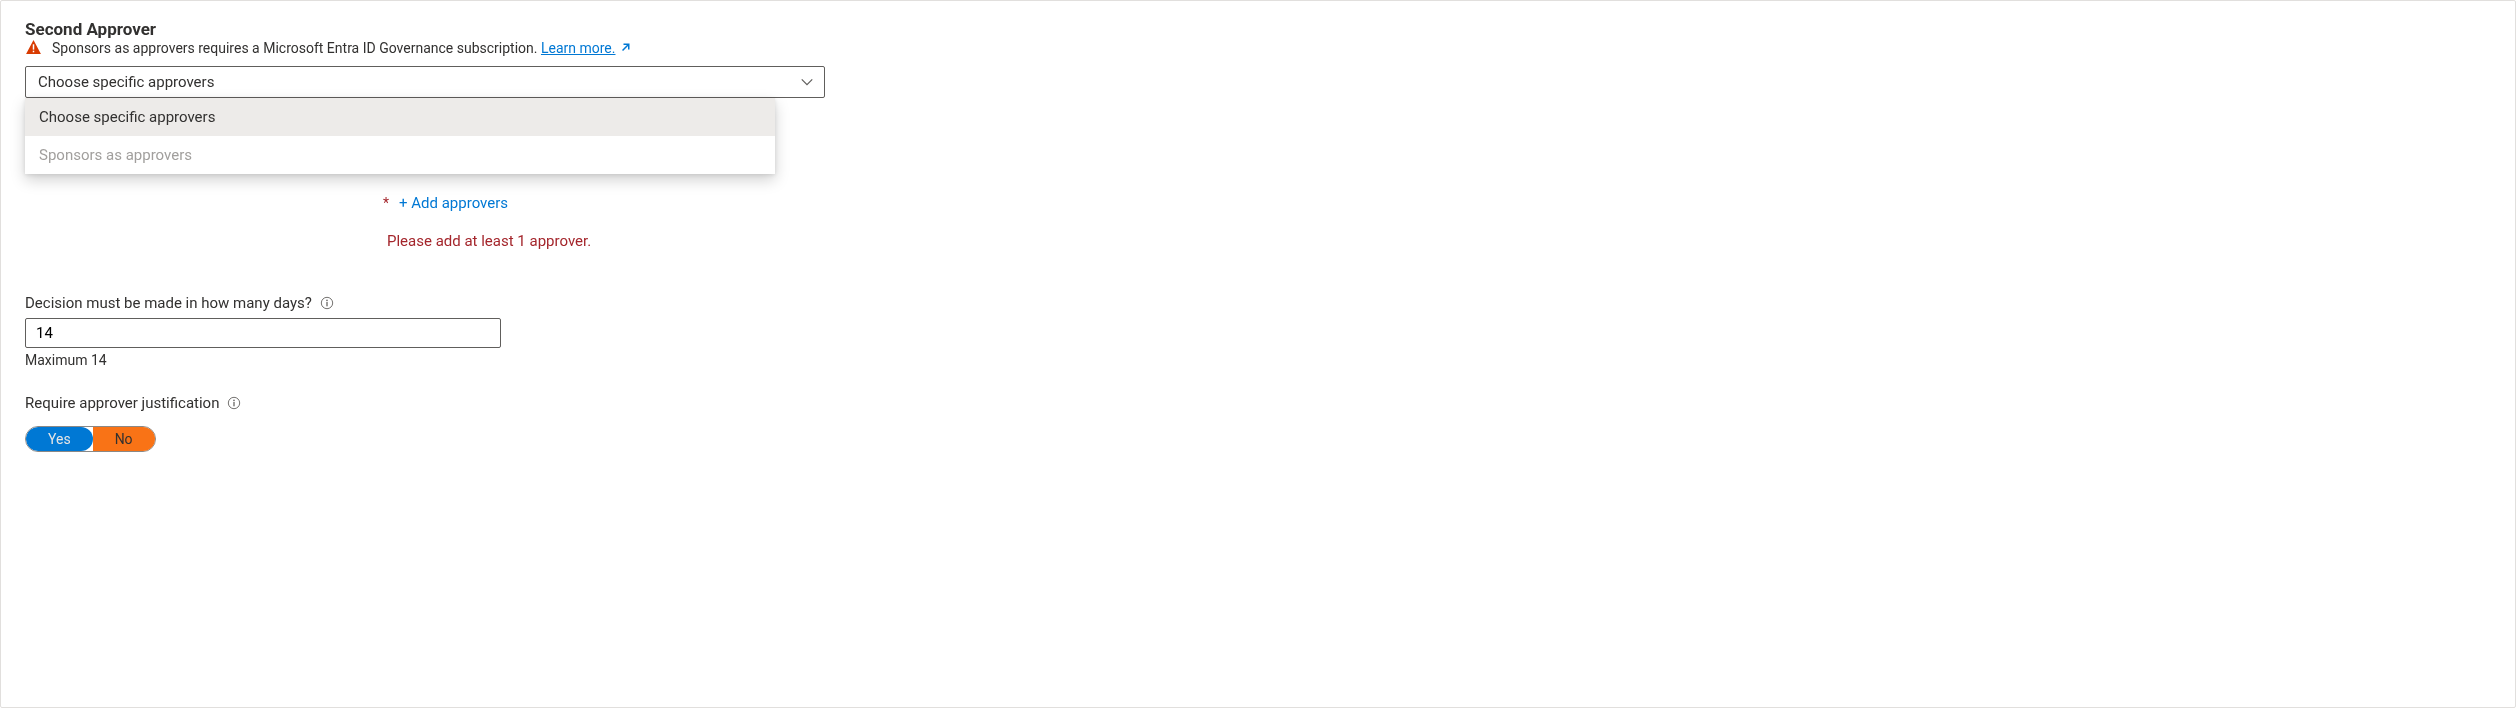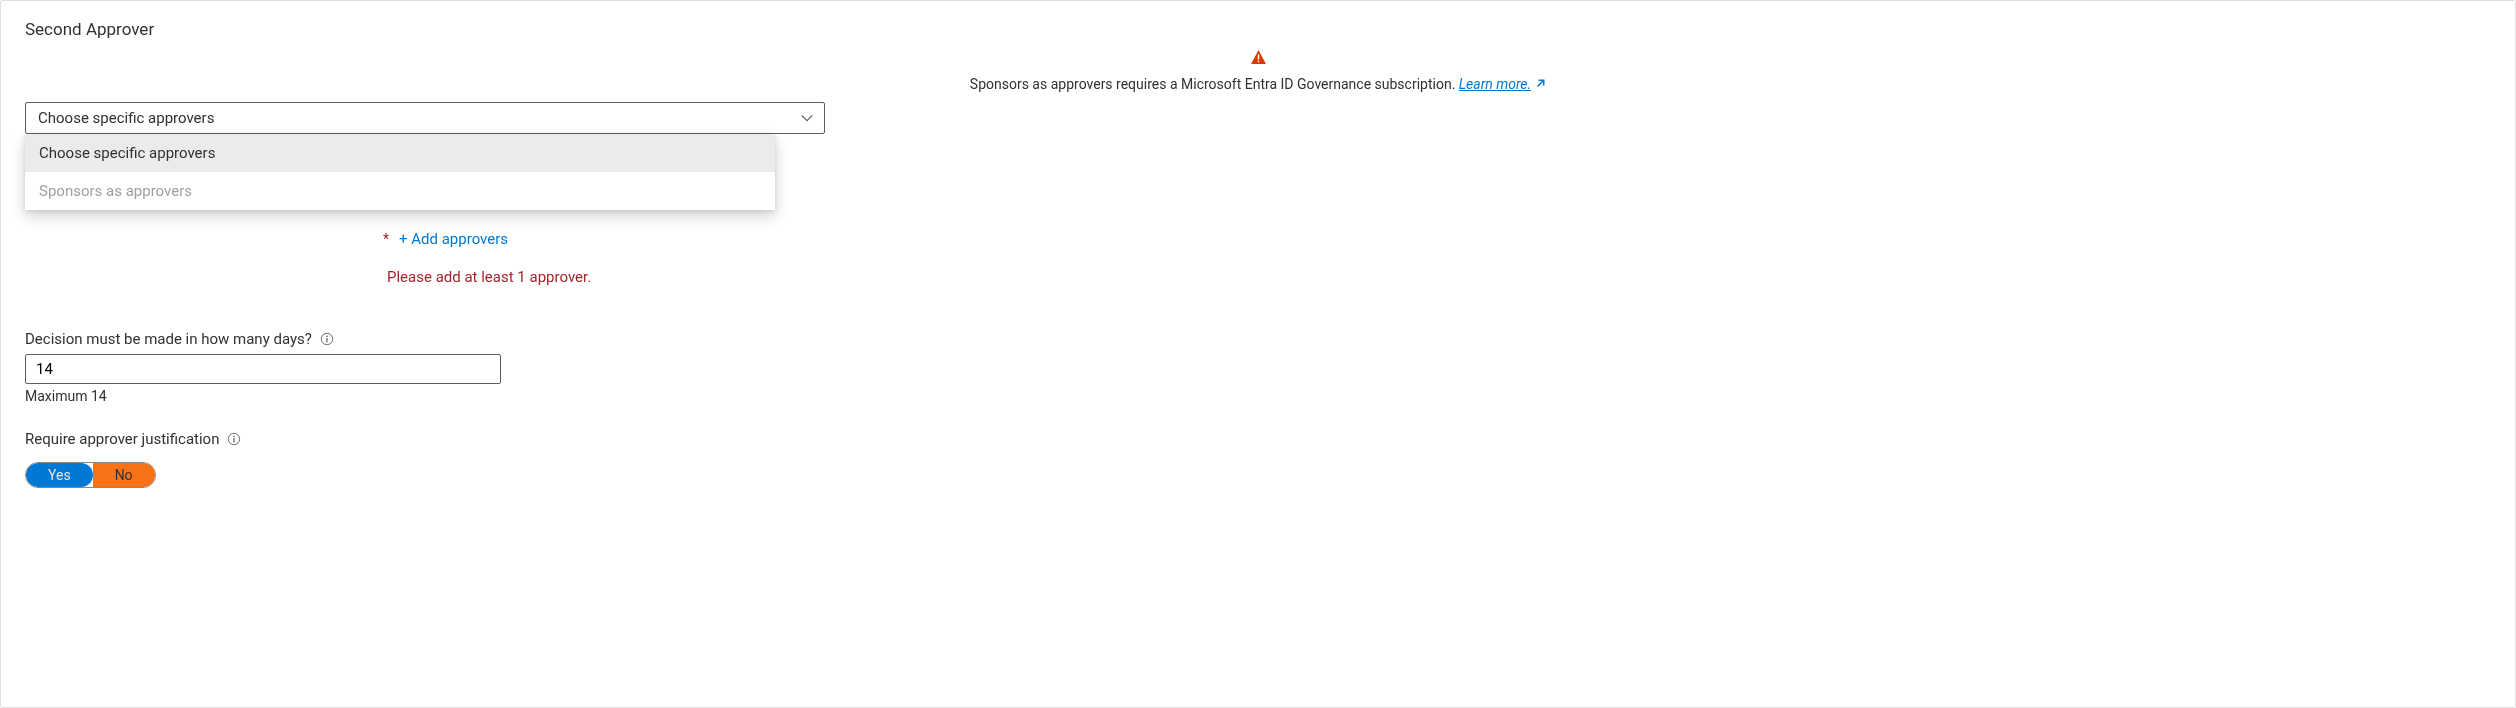--- a/index.html
+++ b/index.html
@@ -12,44 +12,41 @@
     }
     .panel {
       border: 1px solid #e1dfdd;
       border-radius: 2px;
       padding: 18px 24px 24px 24px;
       width: 2516px;
       height: 708px;
       position: relative;
     }
     .section-title {
-      font-weight: 400;
+      font-weight: 700;
       font-size: 17px;
-      margin-bottom: 10px;
     }
     .warning-row {
       display: flex;
       align-items: center;
       gap: 10px;
       margin-bottom: 10px;
       font-size: 14px;
-      flex-direction: column;
     }
     .warning-icon {
       color: #d83b01;
       display: inline-flex;
     }
     .link {
       color: #0078d4;
       text-decoration: underline;
       cursor: pointer;
       display: inline-flex;
       align-items: center;
       gap: 3px;
-      font-style: italic;
     }
     .ext-icon { color: #0078d4; display:inline-flex; }
     .dropdown-wrap { position: relative; width: 800px; }
     .dropdown-control {
       width: 100%;
       height: 32px;
       border: 1px solid #605e5c;
       border-radius: 2px;
       display: flex;
       align-items: center;

